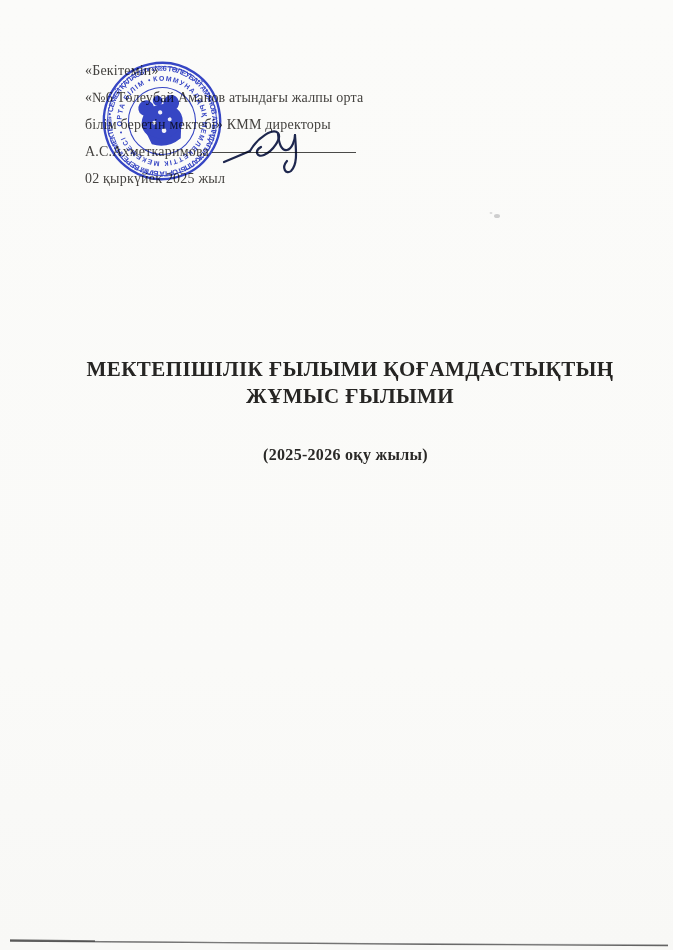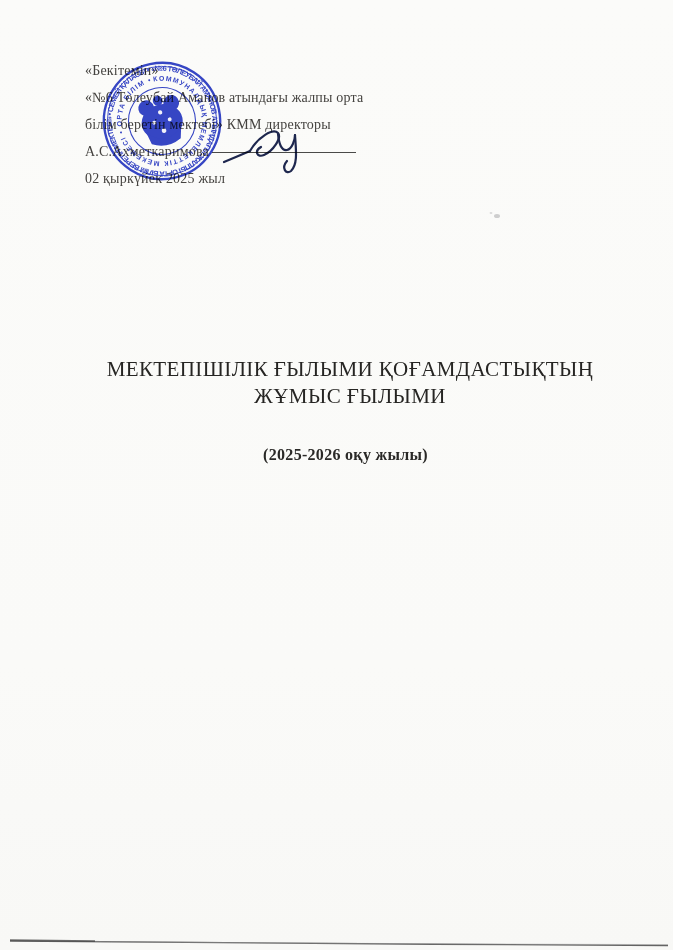--- a/index.html
+++ b/index.html
@@ -54,21 +54,21 @@
   .title-block {
     position: absolute;
     top: 356px; left: 0;
     width: 673px;
     text-align: center;
     color: #262523;
   }
   .main-title {
     margin: 0;
     font-size: 21px;
-    font-weight: normal;
+    font-weight: bold;
     line-height: 27px;
     letter-spacing: 0.4px;
     padding-left: 27px;
   }
   .subtitle {
     margin-top: 36px;
     font-size: 16px;
     font-weight: bold;
     letter-spacing: 0.3px;
     color: #2a2927;

